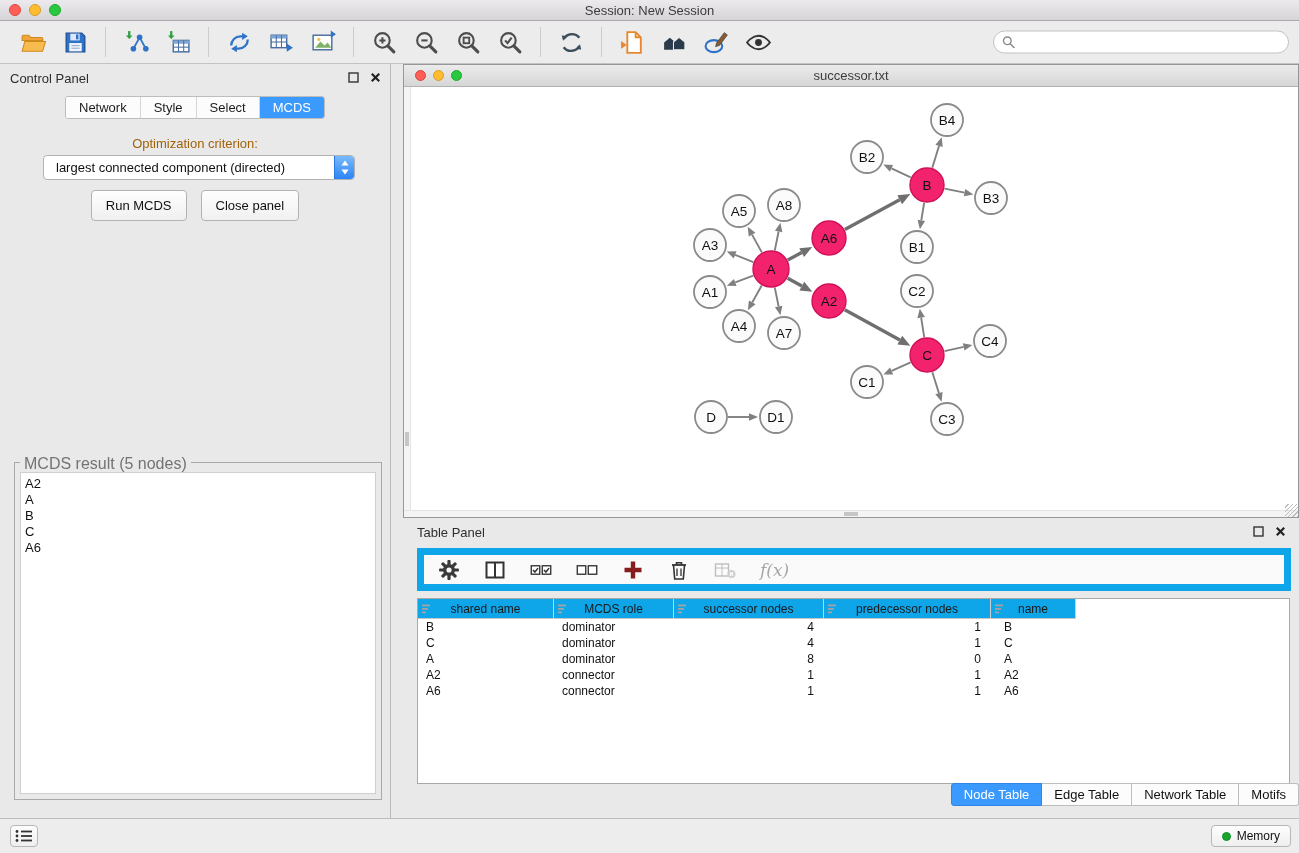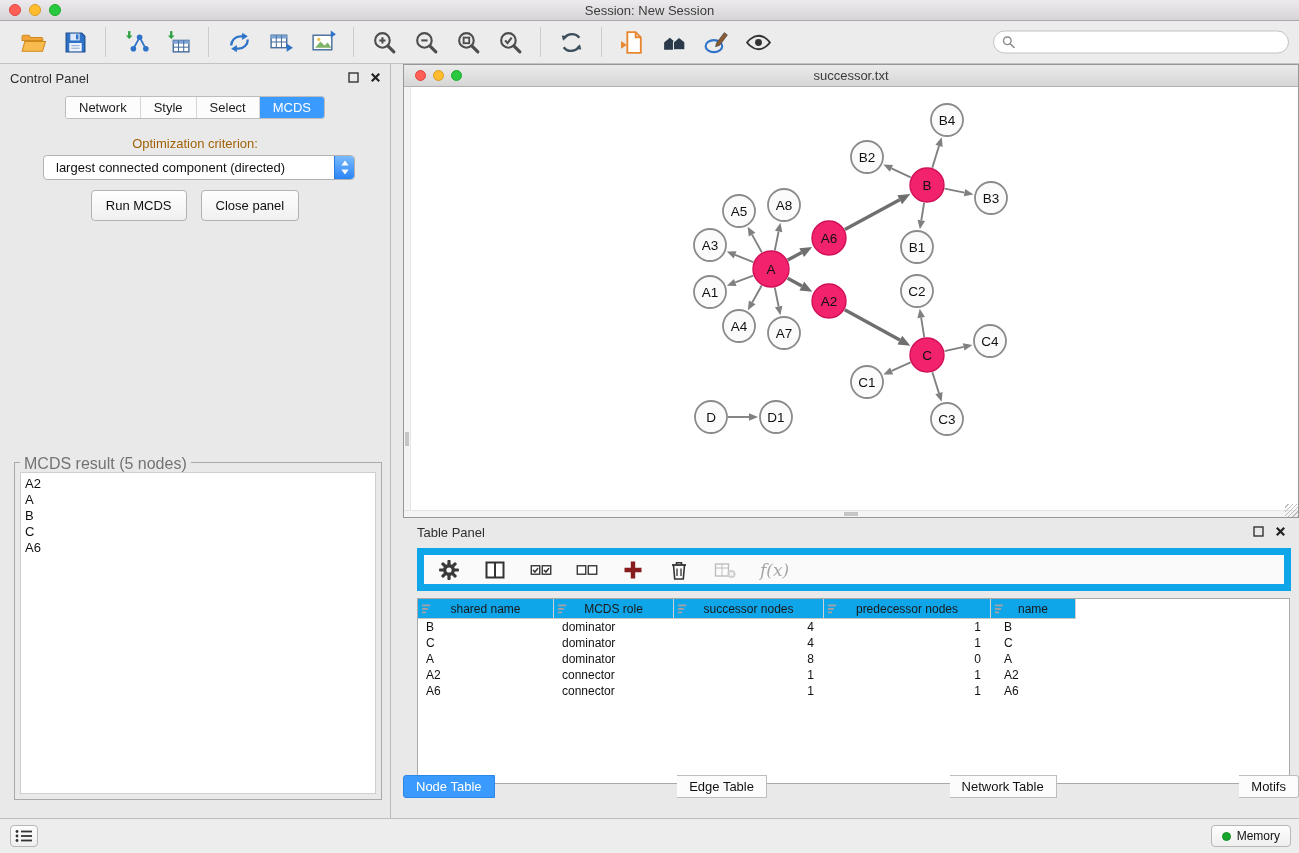--- a/index.html
+++ b/index.html
@@ -68,21 +68,21 @@
   .fx{font-family:"DejaVu Serif",serif;font-style:italic;font-size:17px;color:#a6a6a6}
   .data-table{position:absolute;left:14px;top:79px;right:9px;bottom:34px;background:#fff;border:1px solid #a9a9a9;overflow:hidden}
   .dt-header{display:flex;height:20px}
   .dt-col{display:flex;align-items:center;justify-content:center;position:relative;border-right:1px solid #cfcfcf;border-bottom:1px solid #c6c6c6;background:#0ea5e9;font-size:12px;color:#1a1a1a;flex:0 0 auto}
   .dt-col .sort-wrap{position:absolute;left:4px;top:5px}
   .dt-body{position:absolute;left:0;top:20px;right:0;bottom:0}
   .dt-row{display:flex;height:16px;font-size:12px;align-items:center;color:#111}
   .dt-cell{padding:0 8px;white-space:nowrap;overflow:hidden;flex:0 0 auto}
   .dt-cell.num{text-align:right;padding-right:10px}
   .dt-cell.name-col{padding-left:13px}
-  .tp-tabs{position:absolute;left:0;right:0;bottom:20px;display:flex;justify-content:space-between}
+  .tp-tabs{position:absolute;left:0;right:0;bottom:12px;display:flex;justify-content:flex-end}
   .tp-tab{font-size:13px;padding:3px 12px;background:#fcfcfc;border:1px solid #bdbdbd;border-left:none;color:#111;white-space:nowrap}
   .tp-tab:first-child{border-left:1px solid #bdbdbd;border-radius:3px 0 0 3px}
   .tp-tab:last-child{border-radius:0 3px 3px 0}
   .tp-tab.active{background:#3b9afd;color:#fff;border-color:#2f86e8}
 
   
   .statusbar{position:absolute;left:0;top:818px;width:1299px;height:35px;background:#ededed;border-top:1px solid #bdbdbd}
   .sb-left-btn{position:absolute;left:10px;top:6px;width:28px;height:22px;background:linear-gradient(#fdfdfd,#efefef);border:1px solid #b7b7b7;border-radius:4px;display:flex;align-items:center;justify-content:center}
   .memory-btn{position:absolute;right:8px;top:6px;height:22px;background:linear-gradient(#fdfdfd,#efefef);border:1px solid #b7b7b7;border-radius:4px;display:flex;align-items:center;gap:6px;padding:0 10px;font-size:12px;color:#111;font-family:"Liberation Sans",sans-serif}
   .mem-dot{width:9px;height:9px;border-radius:50%;background:#17a62d;border:1px solid #0f8f22}

